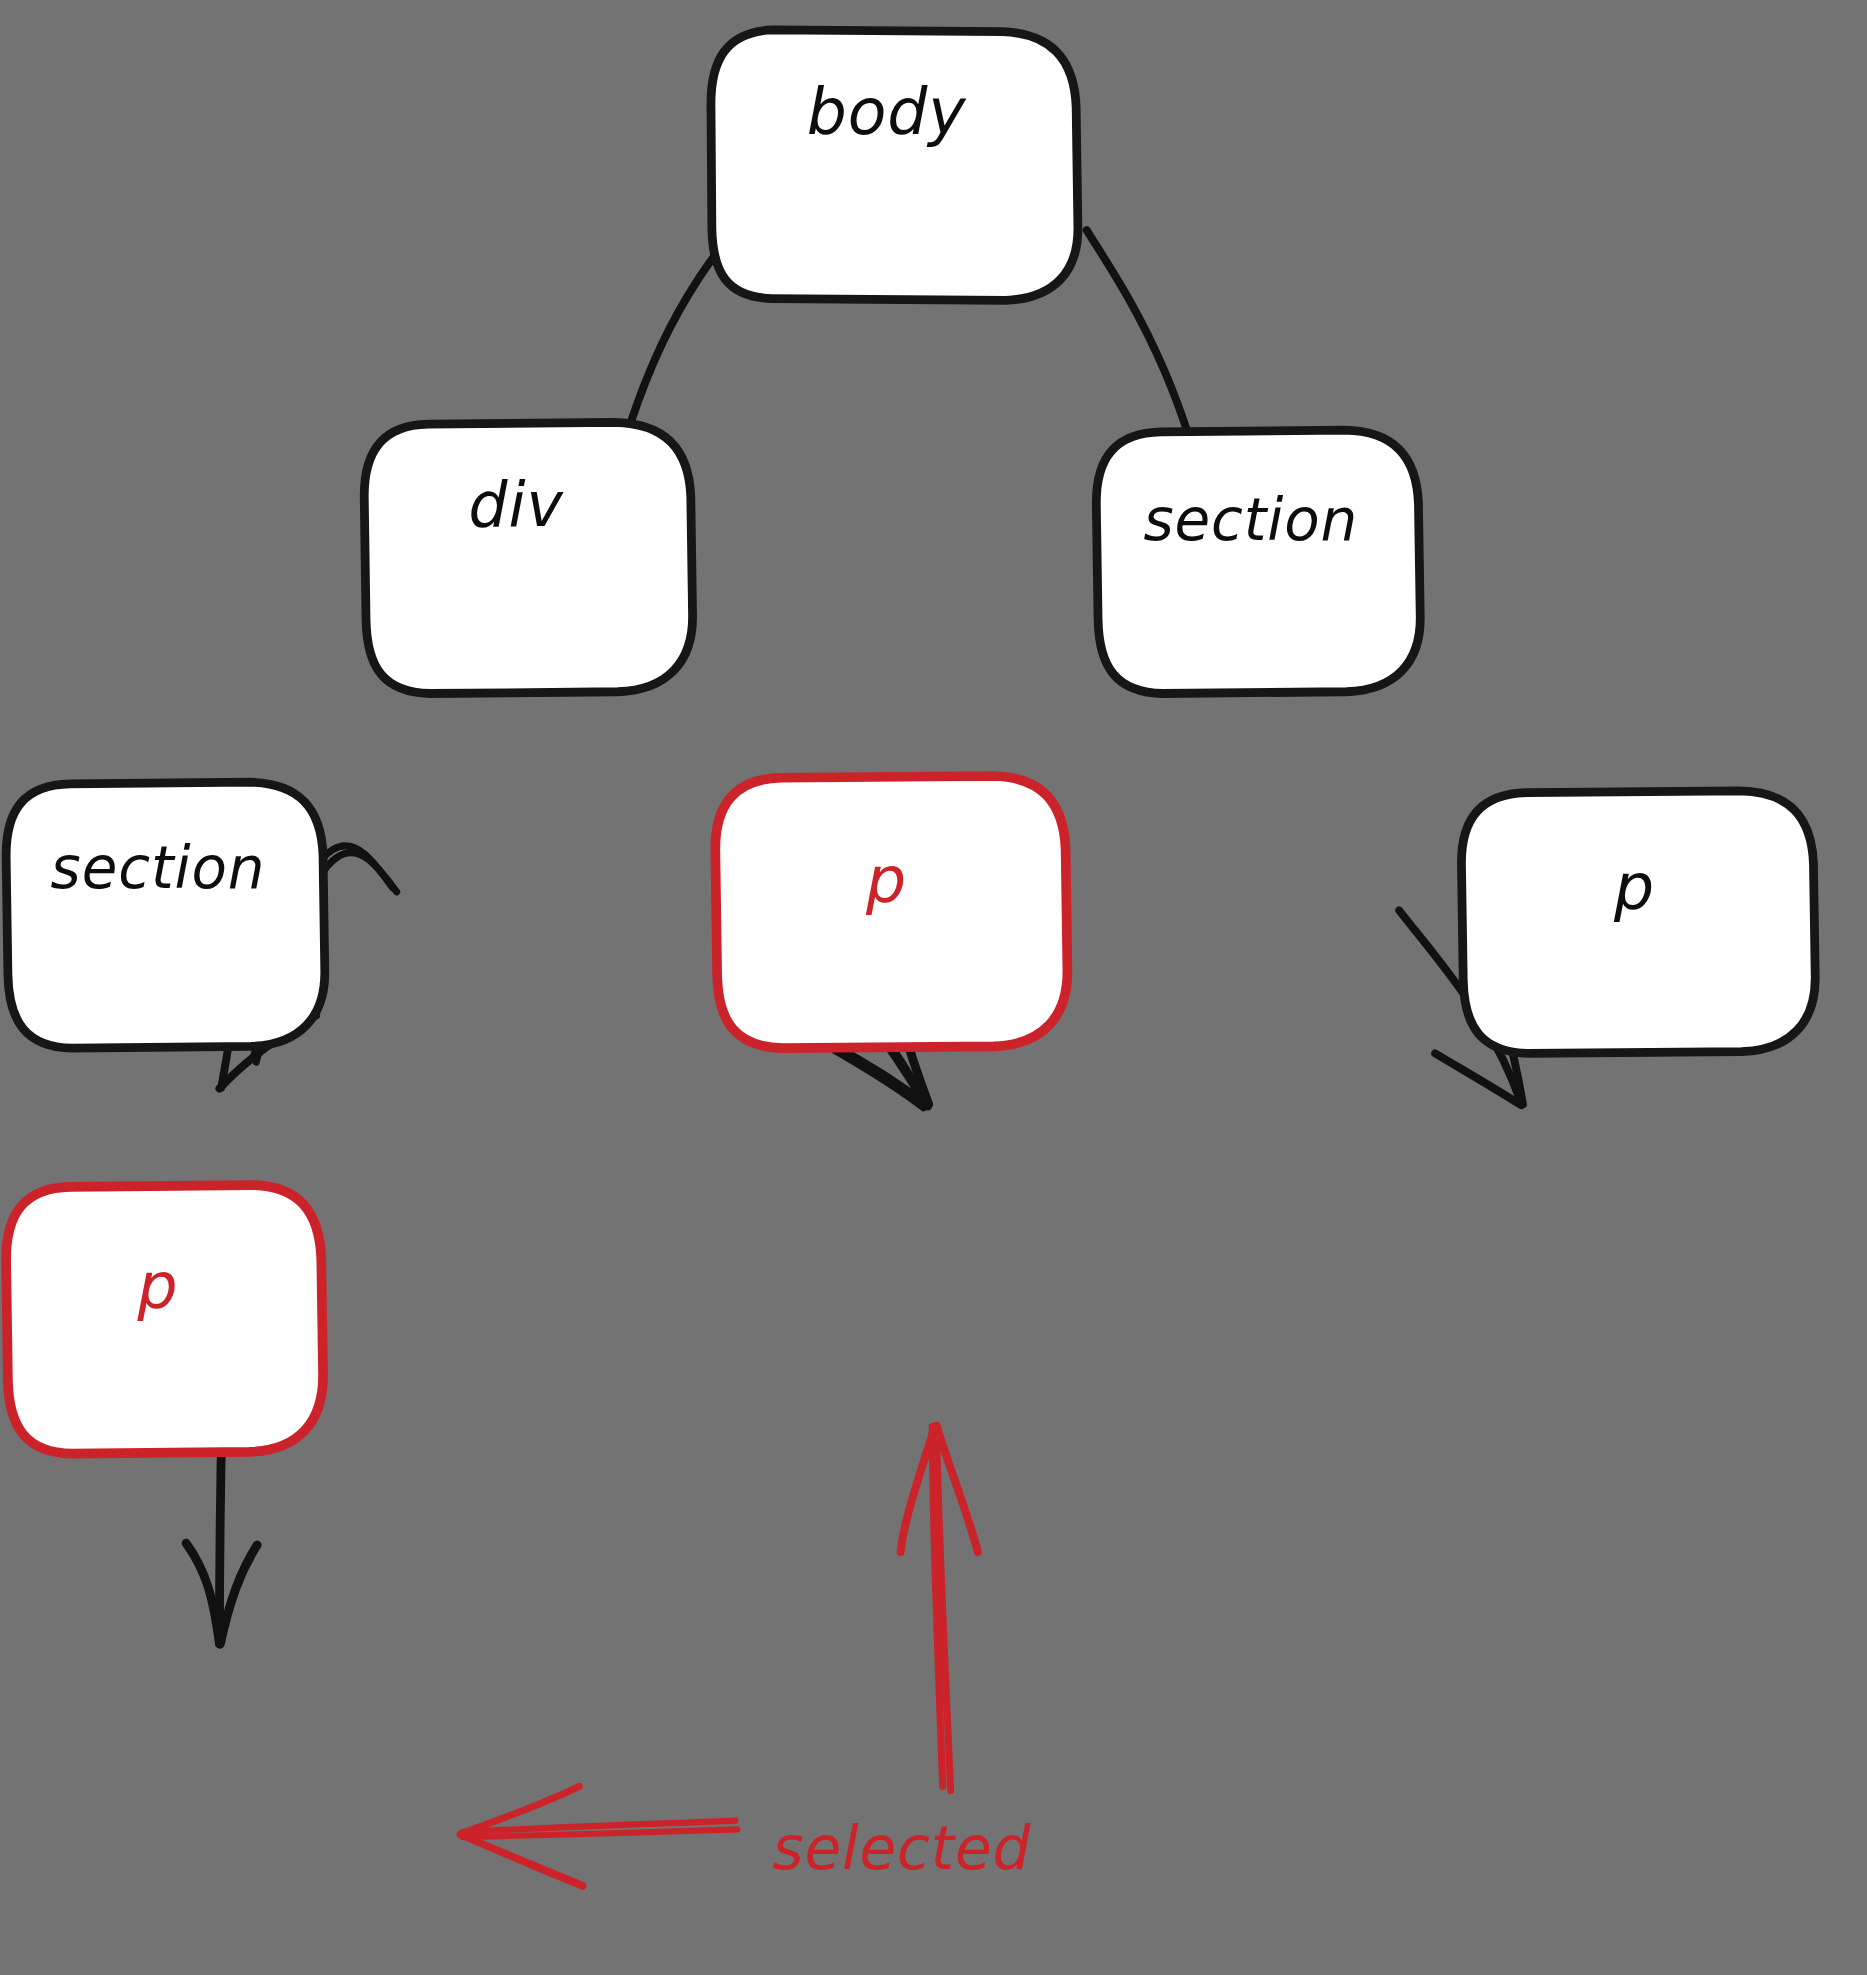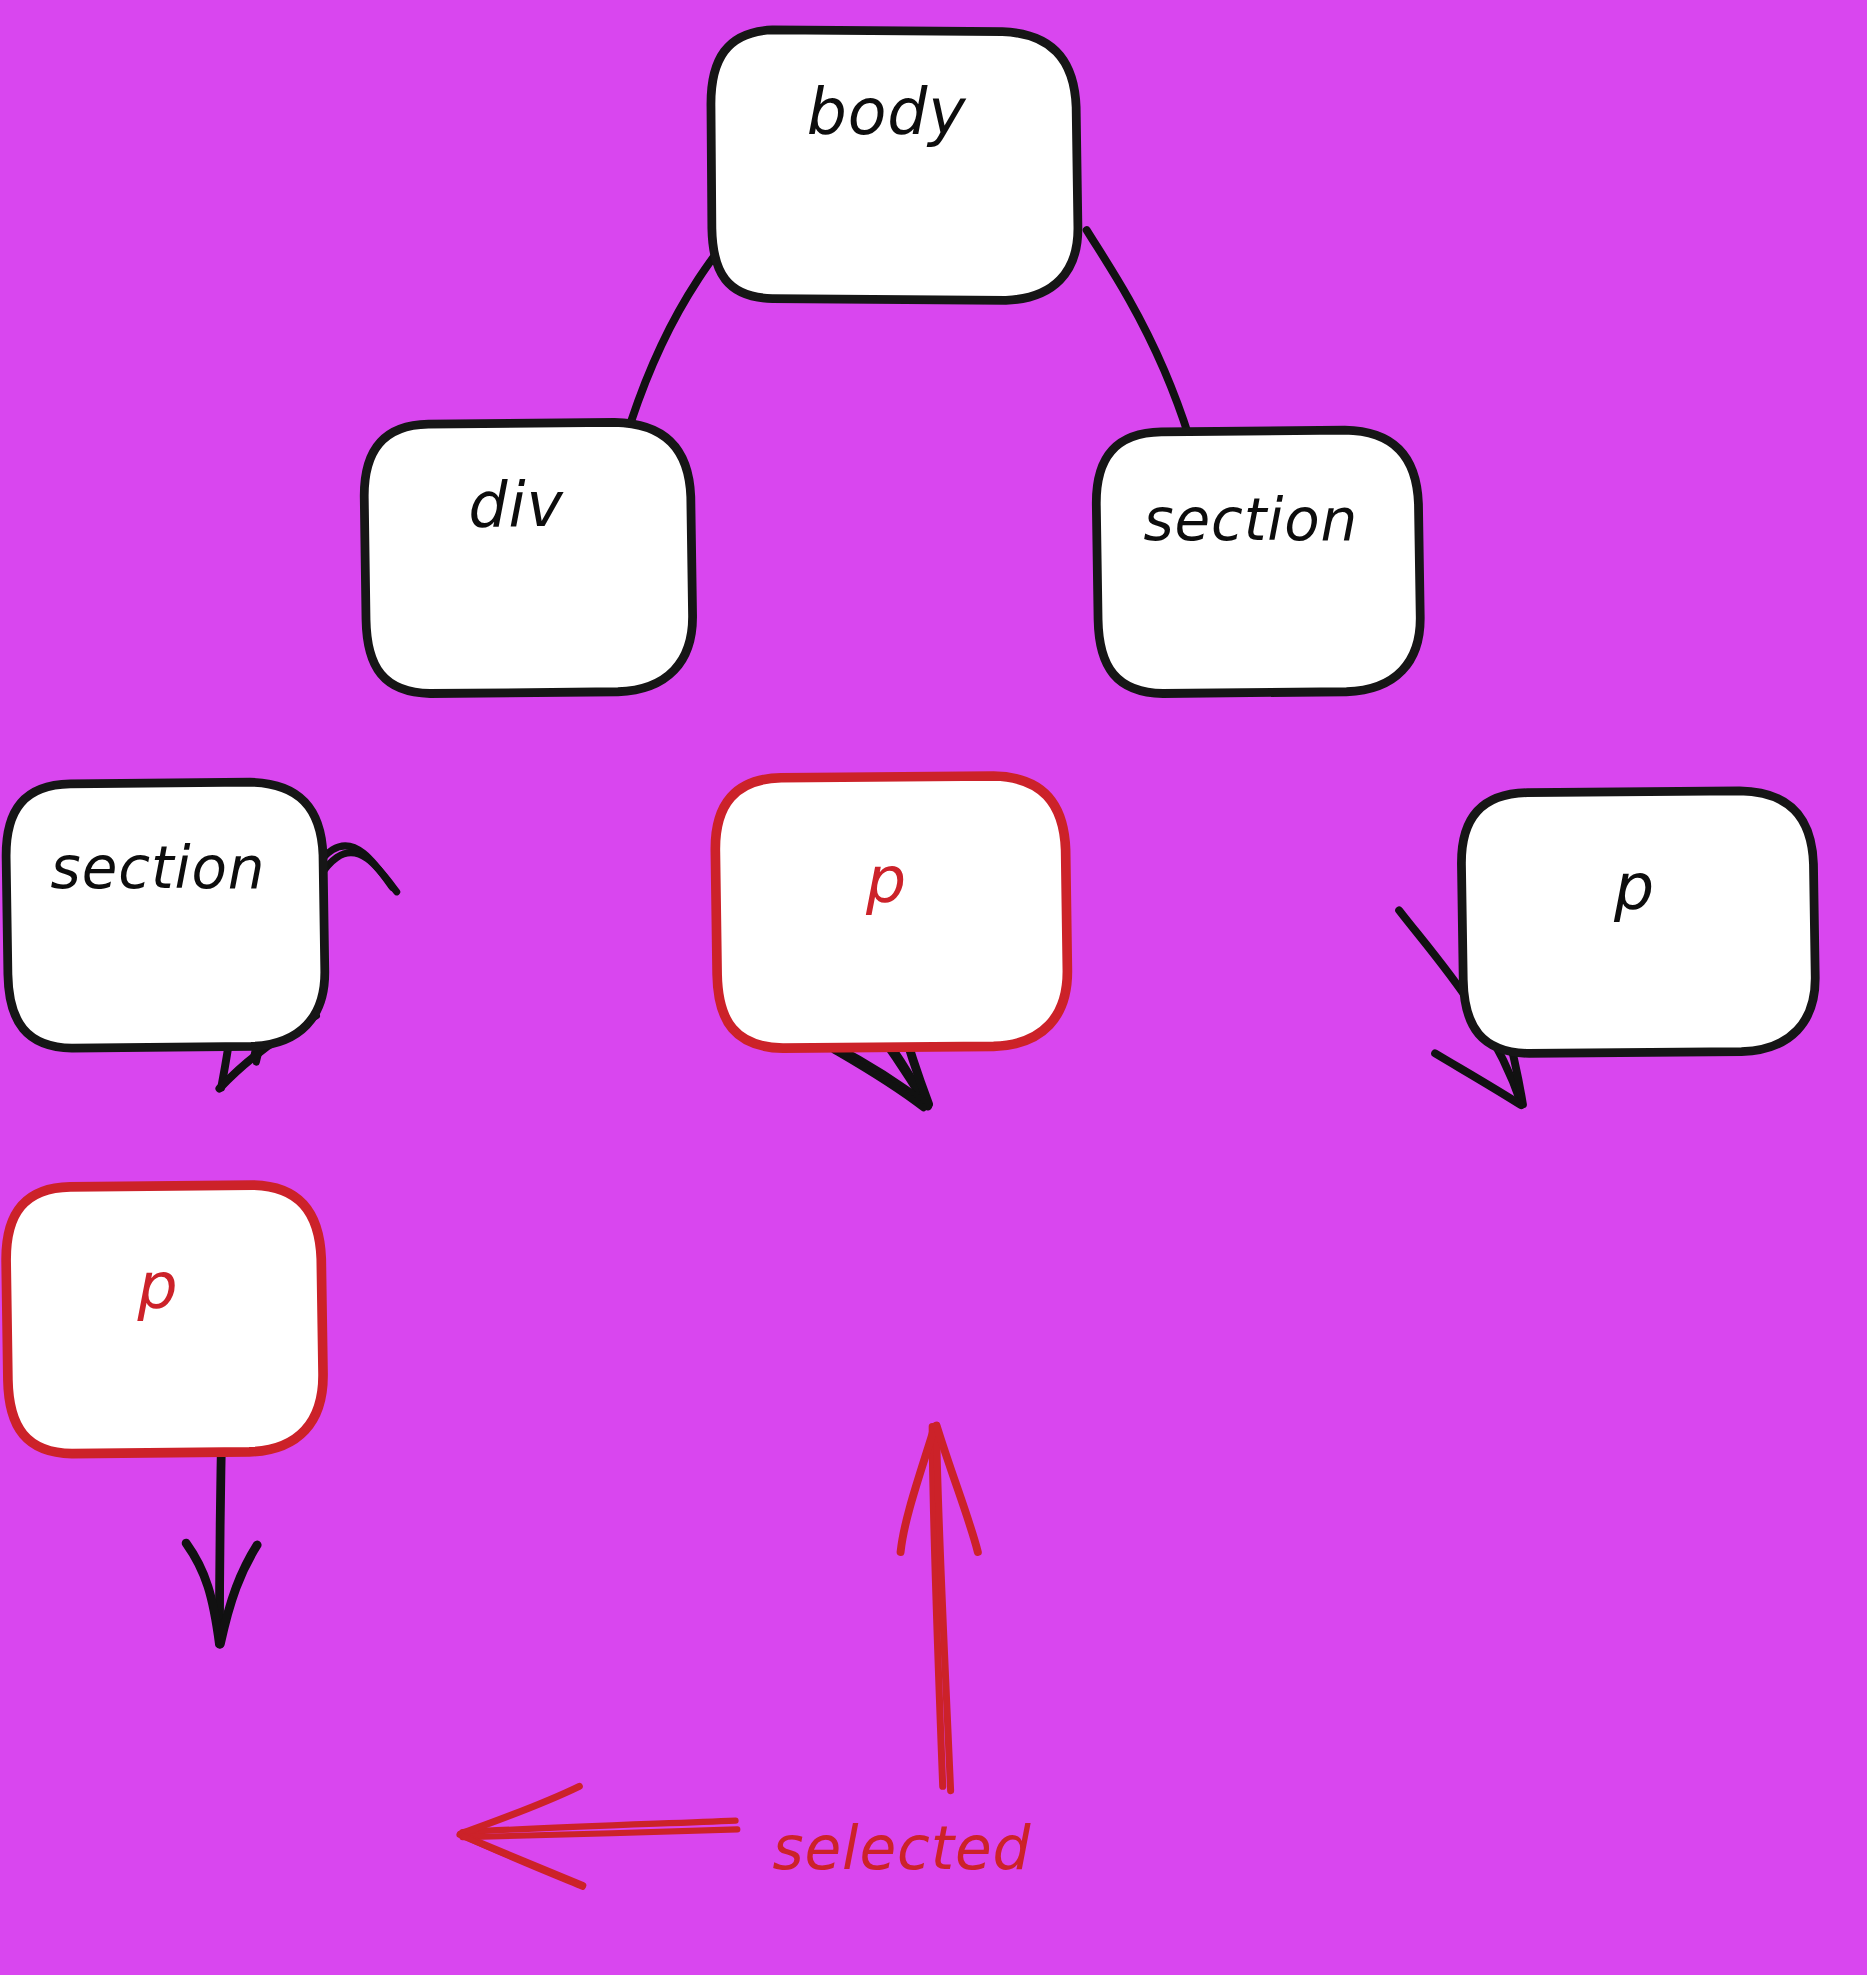--- a/index.html
+++ b/index.html
@@ -7,21 +7,21 @@
     padding: 0;
     background: #ffffff;
   }
   body {
     font-family: "DejaVu Sans", sans-serif;
   }
   #canvas-wrap {
     position: relative;
     width: 1867px;
     height: 1976px;
-    background: #d946ef;
+    background: #737373;
     overflow: hidden;
   }
   #diagram-svg {
     position: absolute;
     top: 0;
     left: 0;
     width: 1867px;
     height: 1976px;
     display: block;
   }

